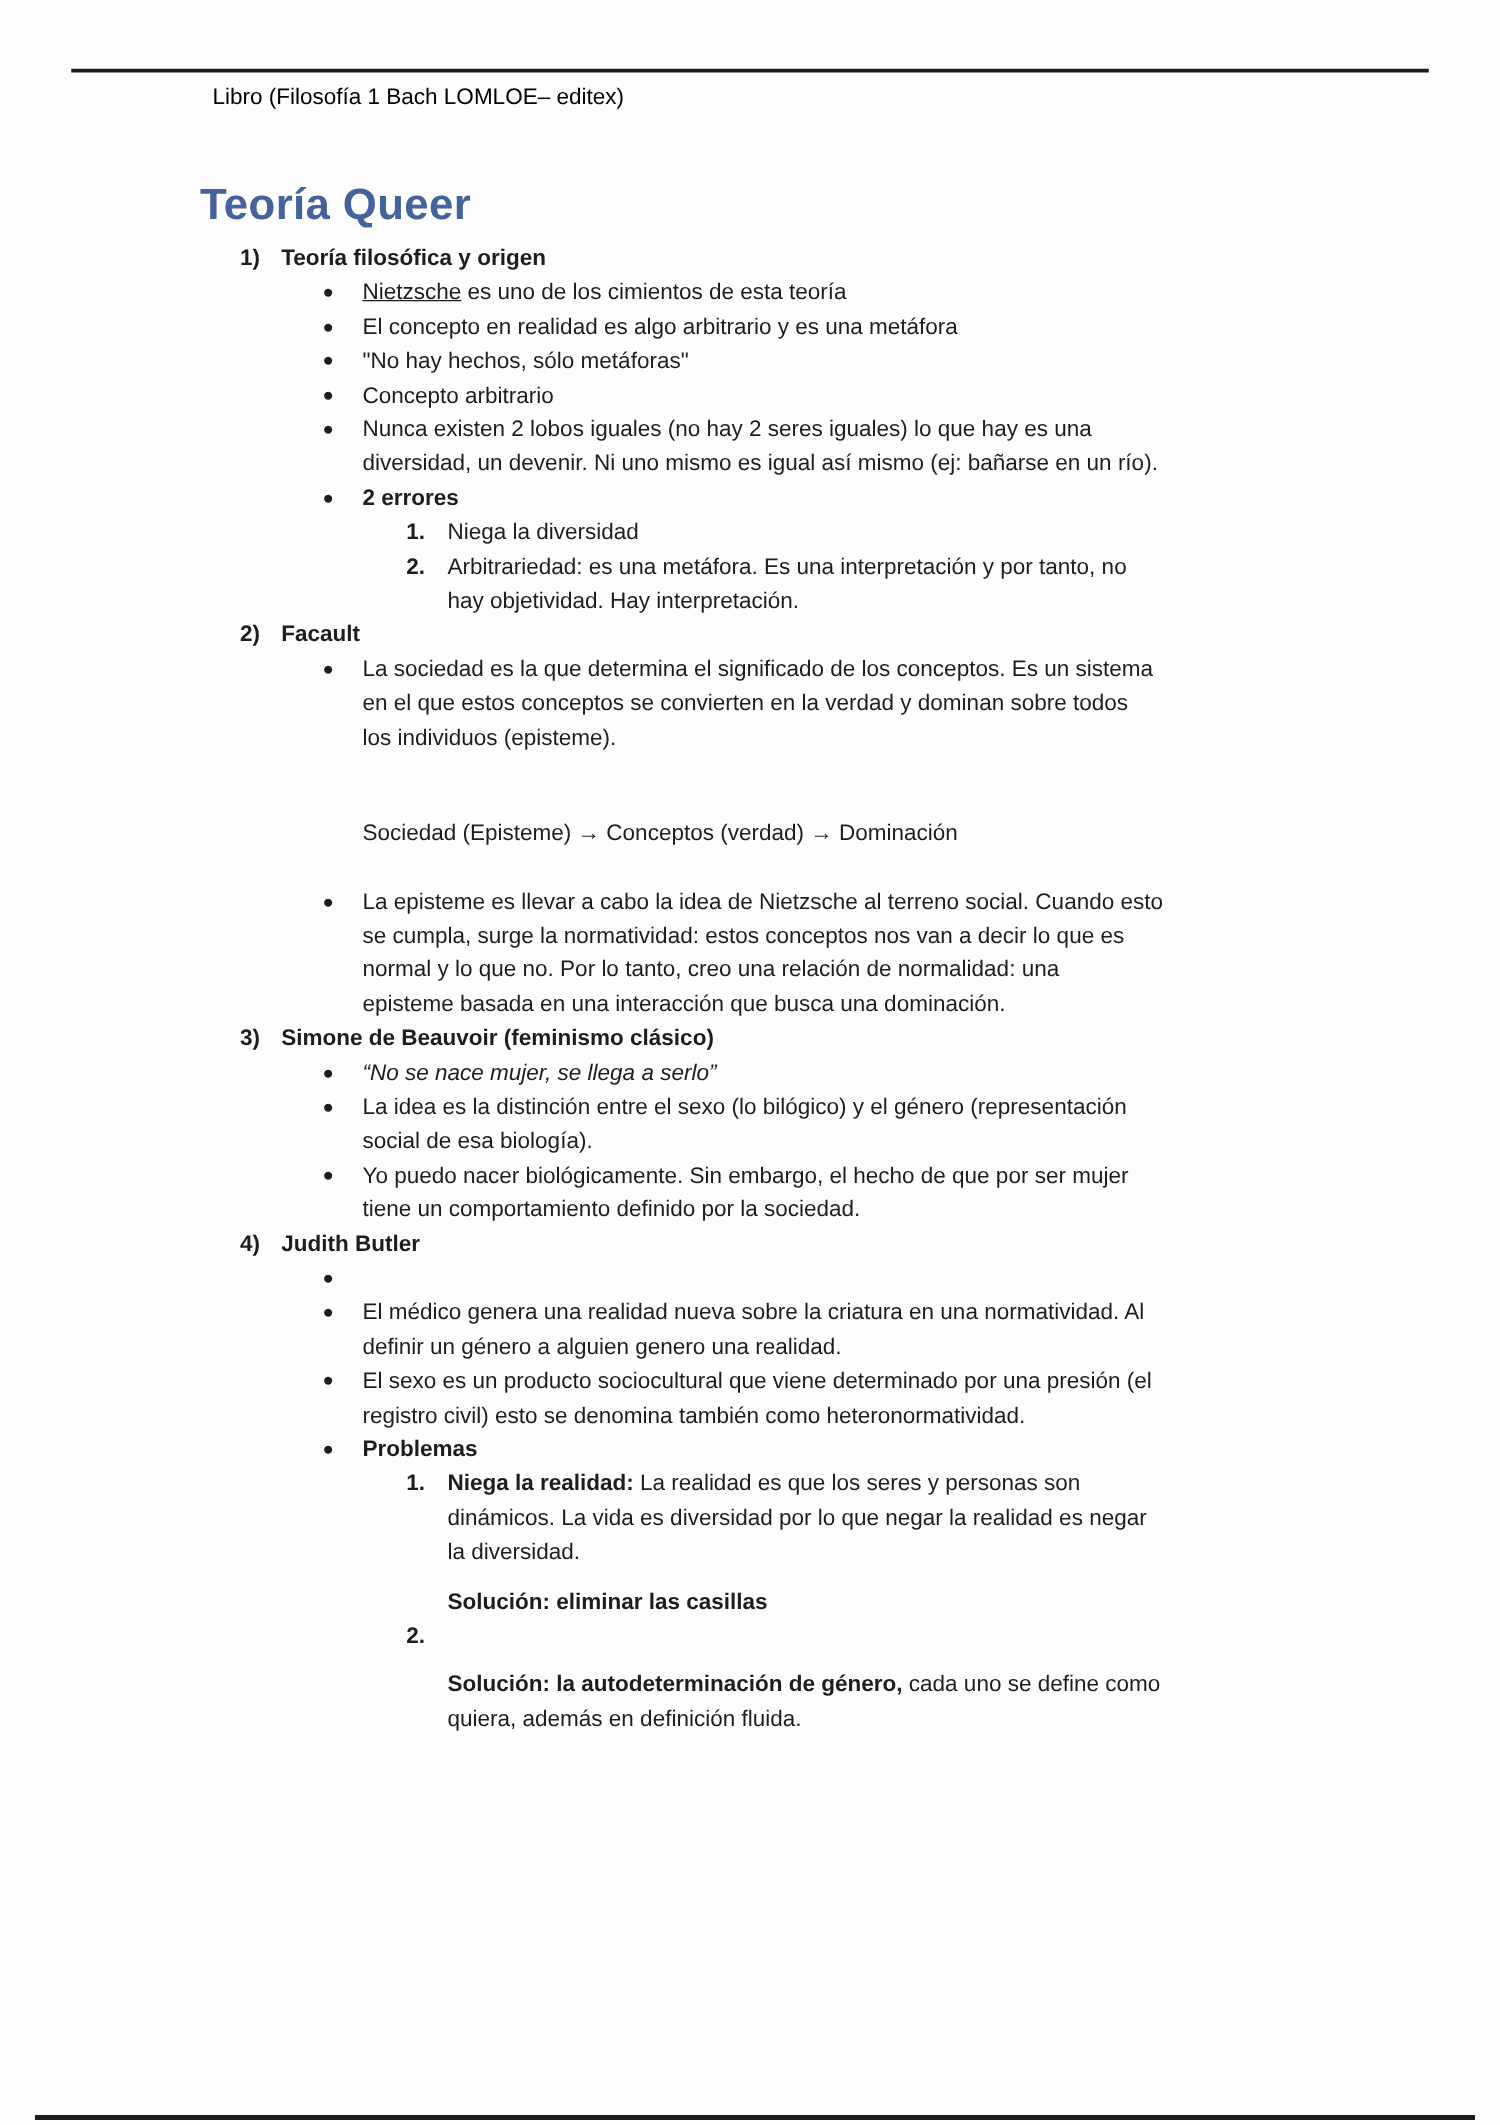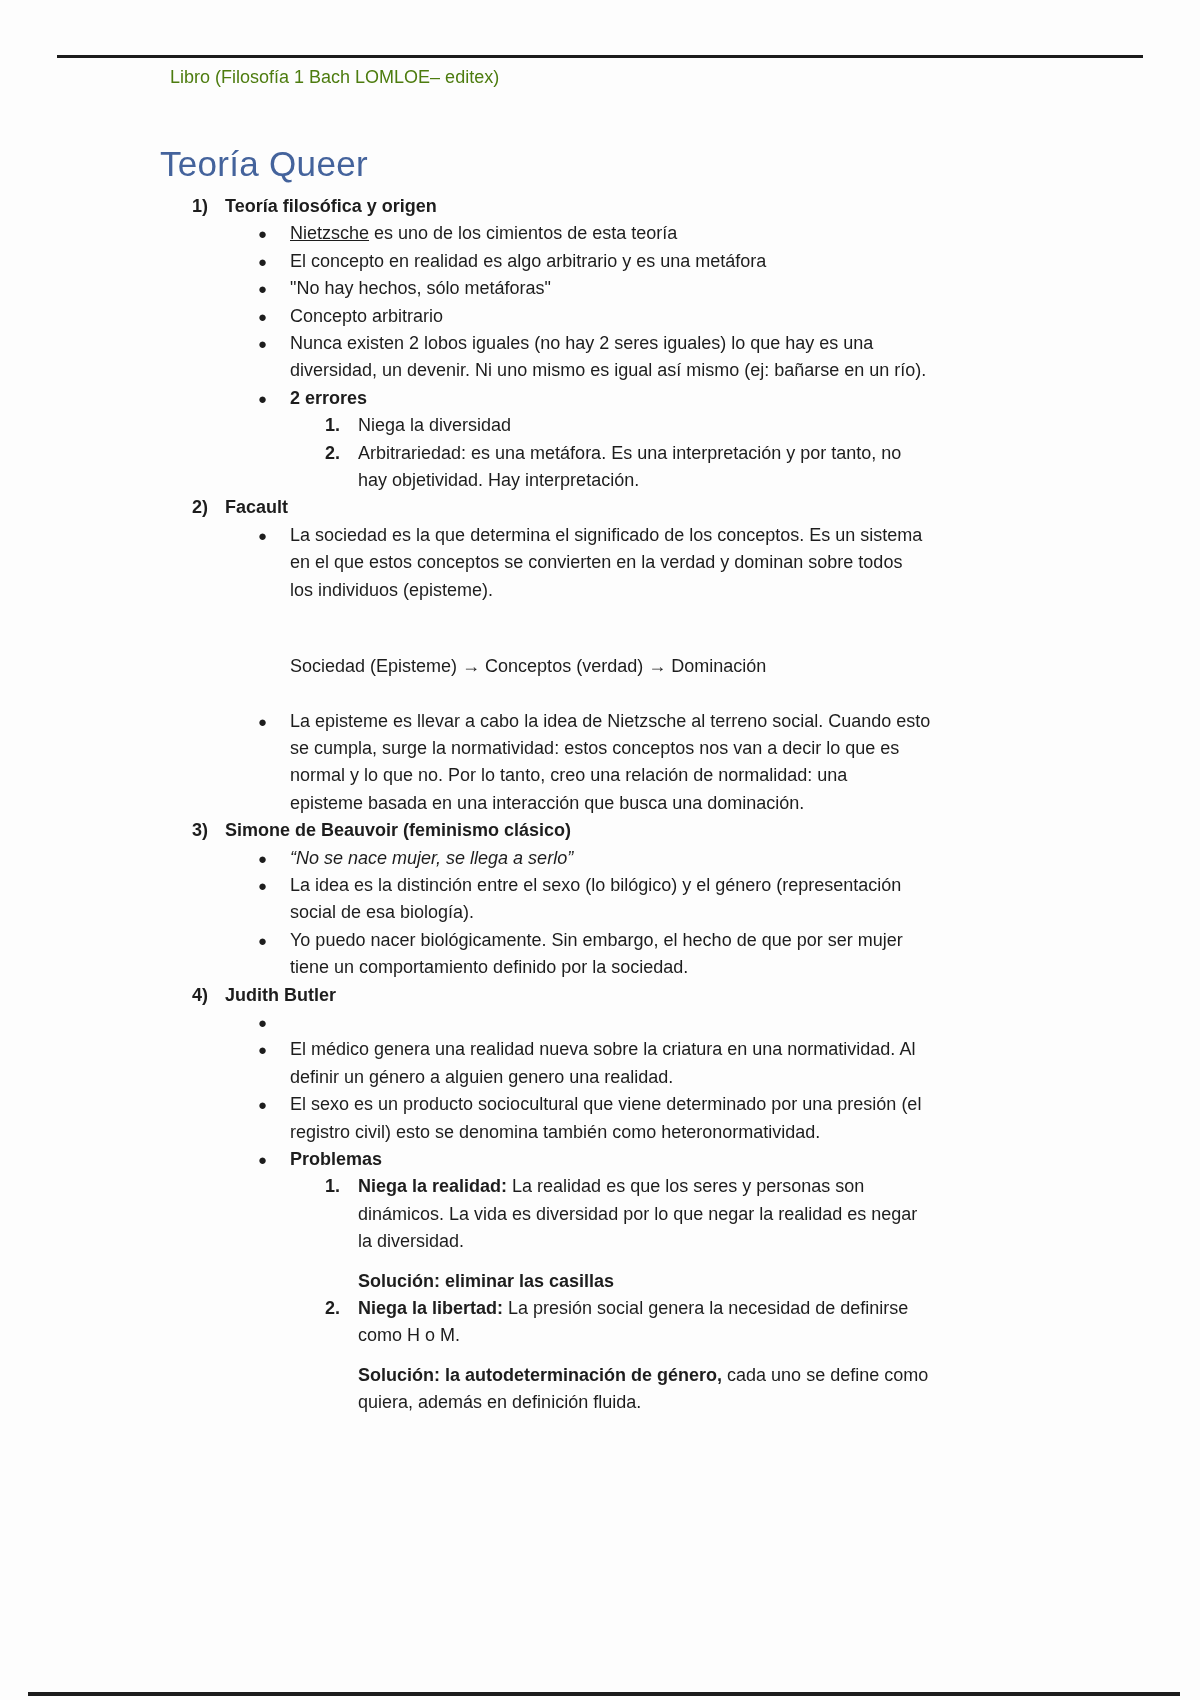--- a/index.html
+++ b/index.html
@@ -4,23 +4,23 @@
 <style>
   html,body{margin:0;padding:0;}
   body{
     width:1200px;height:1700px;position:relative;
     background:#fdfdfd;color:#1d1d1d;
     font-family:"Liberation Sans",sans-serif;
     overflow:hidden;
   }
   .rule-top{position:absolute;top:55px;left:57px;width:1086px;height:3px;background:#1c1c1c;}
   .rule-bottom{position:absolute;top:1692px;left:28px;width:1152px;height:4px;background:#1c1c1c;}
-  .header-line{position:absolute;top:67px;left:170px;font-size:18px;color:#4d7c0f;}
+  .header-line{position:absolute;top:67px;left:170px;font-size:18px;color:#000000;}
   .doc{position:absolute;top:142px;left:160px;width:900px;}
-  .title{font-size:35px;line-height:44px;color:#44639c;font-weight:400;margin:0 0 7px 0;letter-spacing:0.3px;}
+  .title{font-size:35px;line-height:44px;color:#44639c;font-weight:700;margin:0 0 7px 0;letter-spacing:0.3px;}
   .list{font-size:18px;line-height:27.4px;}
   .row{display:flex;align-items:flex-start;}
   .sec-row{padding-left:32px;font-weight:700;}
   .sec-num{width:33px;flex:none;}
   .bullet-row{padding-left:98px;}
   .bullet-marker{width:32px;flex:none;font-size:15px;}
   .sub-row{padding-left:165px;}
   .sub-num{width:33px;flex:none;font-weight:700;}
   .plain-row{padding-left:130px;margin-top:22px;}
   .sol-row{padding-left:198px;margin-top:12px;}
@@ -151,22 +151,20 @@
       <span class="text"><span class="bu">Niega la realidad:</span><span> La realidad es que los seres y personas son
 dinámicos. La vida es diversidad por lo que negar la realidad es negar
 la diversidad.</span></span>
     </div>
     <div class="row sol-row">
       <span class="text b">Solución: eliminar las casillas</span>
     </div>
 
     <div class="row sub-row">
       <span class="sub-num">2.</span>
-      <span class="text"><span class="bu">Niega la libertad:</span><span> La presión social genera la necesidad de definirse
-como H o M.</span></span>
     </div>
     <div class="row sol-row">
       <span class="text"><span class="b">Solución: la autodeterminación de género,</span><span> cada uno se define como
 quiera, además en definición fluida.</span></span>
     </div>
 
   </div>
 </div>
 
 <div class="rule-bottom"></div>

